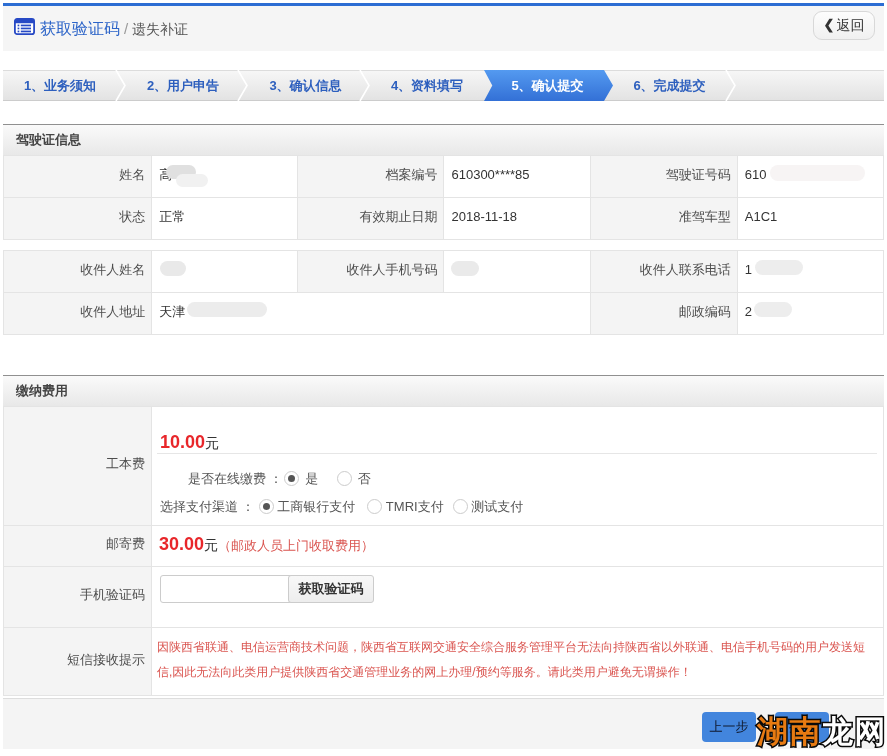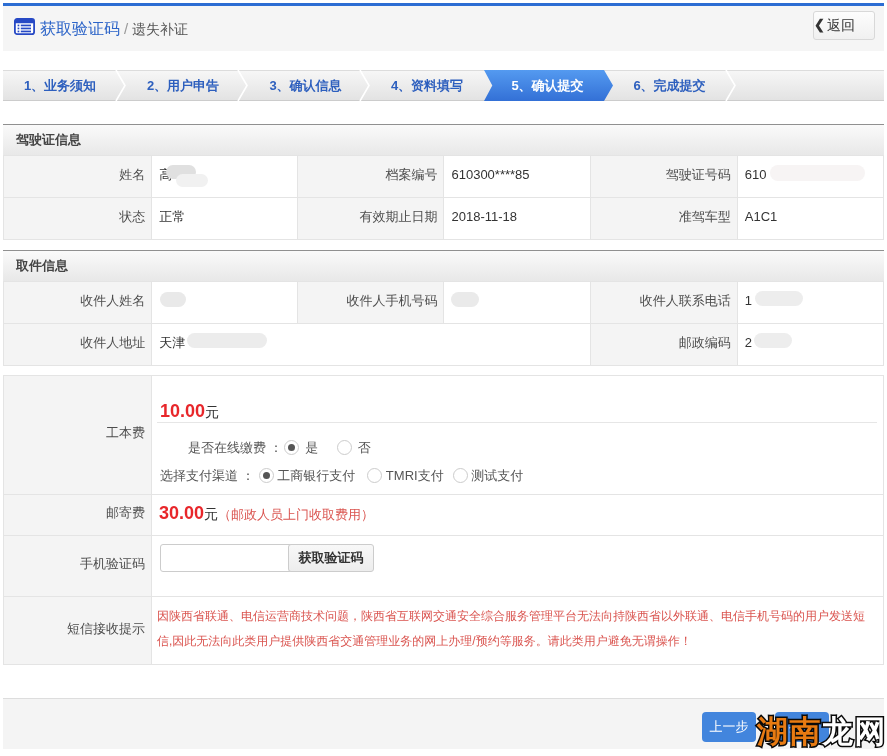--- a/index.html
+++ b/index.html
@@ -4,36 +4,36 @@
 <style>
 * { margin:0; padding:0; box-sizing:border-box; }
 html,body { width:887px; height:756px; background:#fff; font-family:"Liberation Sans",sans-serif; overflow:hidden; }
 .wrap { position:absolute; left:3px; top:3px; width:881px; }
 .topline { height:3px; background:#2c6dd3; }
 .pagehead { height:45px; background:#f5f5f5; position:relative; }
 .ph-icon { position:absolute; left:11px; top:12px; }
 .ph-t1 { position:absolute; left:37px; top:13px; font-size:16px; color:#2c64c8; }
 .ph-sep { position:absolute; left:121px; top:14px; font-size:15px; color:#999; }
 .ph-t2 { position:absolute; left:129px; top:15px; font-size:14px; color:#555; }
-.backbtn { position:absolute; right:9px; top:5px; width:62px; height:29px; background:linear-gradient(#fdfdfd,#f0f0f0); border:1px solid #d8d8d8; border-radius:3px; text-align:left; line-height:27px; font-size:14px; color:#333; }
+.backbtn { position:absolute; right:9px; top:5px; width:62px; height:29px; background:linear-gradient(#fdfdfd,#f0f0f0); border:1px solid #d8d8d8; border-radius:9px; text-align:center; line-height:27px; font-size:14px; color:#333; }
 .backbtn .chev { font-weight:bold; font-size:13px; margin-right:2px; position:relative; top:-1px; }
 .steps { position:absolute; left:0; top:67px; width:881px; height:31px; }
 .sec1 { position:absolute; left:0; width:881px; }
 .sechead { height:31px; border-top:1px solid #909090; background:linear-gradient(#fafafa,#e8e8e8); font-size:13px; font-weight:bold; color:#444; line-height:30px; padding-left:13px; }
 table.grid { width:881px; border-collapse:collapse; table-layout:fixed; }
 table.grid td { border:1px solid #e4e4e4; height:41px; font-size:13px; padding:0 6px 4px 7px; }
 table.grid tr { height:42px; }
 td.lbl { background:#f4f4f4; color:#4d4d4d; font-weight:500; text-align:right; }
 td.val { background:#fff; color:#333; text-align:left; position:relative; }
 .blob { position:absolute; border-radius:8px; }
 .redtxt { color:#da544f; }
 .price { color:#e8262a; font-weight:bold; font-size:18px; }
 .yuan { color:#333; font-size:14px; font-weight:normal; }
 .footer { position:absolute; left:0; top:695px; width:881px; height:51px; background:#f4f4f4; border-top:1px solid #ddd; }
-.fbtn { position:absolute; top:13px; width:54px; height:30px; background:#4285dd; color:#ffffff; font-size:13px; text-align:center; line-height:30px; border-radius:4px; }
+.fbtn { position:absolute; top:13px; width:54px; height:30px; background:#4285dd; color:#0f172a; font-size:13px; text-align:center; line-height:30px; border-radius:4px; }
 .wm { position:absolute; left:757px; top:711px; font-size:31px; font-weight:bold; white-space:nowrap;
   -webkit-text-stroke:3px #0a0a0a; paint-order:stroke fill; letter-spacing:1.5px; }
 .wm .o { color:#e87b12; }
 .wm .w { color:#fff; }
 input.code { position:absolute; left:8px; top:8px; width:138px; height:28px; border:1px solid #ccc; border-radius:3px; }
 .getcode { position:absolute; left:136px; top:8px; width:86px; height:28px; background:linear-gradient(#f8f8f8,#ededed); border:1px solid #ccc; border-radius:3px; font-size:13px; color:#333; font-weight:bold; text-align:center; line-height:26px; }
 .radio { display:inline-block; width:15px; height:15px; border:1px solid #ccc; border-radius:50%; background:#fff; vertical-align:-3px; position:relative; }
 .radio.sel::after { content:""; position:absolute; left:3px; top:3px; width:7px; height:7px; border-radius:50%; background:#555; }
 </style>
 </head>
@@ -106,21 +106,20 @@
         <td class="lbl">有效期止日期</td>
         <td class="val">2018-11-18</td>
         <td class="lbl">准驾车型</td>
         <td class="val">A1C1</td>
       </tr>
     </tbody>
       </table>
   </div>
 
   <div class="sec1" style="top:247px;">
-    <div class="sechead">取件信息</div>
     <table class="grid">
       <tbody>
           <tr>
         <td class="lbl" style="width:148px;">收件人姓名</td>
         <td class="val" style="width:146px;">
               <span class="blob" style="left:8px;top:10px;width:26px;height:15px;background:#e9e9e9;"></span>
             </td>
         <td class="lbl" style="width:146px;">收件人手机号码</td>
         <td class="val" style="width:146px;">
               <span class="blob" style="left:7px;top:10px;width:28px;height:15px;background:#eaeaea;"></span>
@@ -132,20 +131,21 @@
         <td class="lbl">收件人地址</td>
         <td class="val" colspan="3">天津<span class="blob" style="left:35px;top:9px;width:80px;height:15px;background:#ececec;"></span></td>
         <td class="lbl">邮政编码</td>
         <td class="val">2<span class="blob" style="left:16px;top:9px;width:38px;height:15px;background:#ededed;"></span></td>
       </tr>
     </tbody>
       </table>
   </div>
 
   <div class="sec1" style="top:372px;">
+    <div class="sechead">缴纳费用</div>
     <table class="grid">
       <tbody>
           <tr style="height:119px;">
         <td class="lbl" style="width:148px;">工本费</td>
         <td class="val" colspan="5" style="padding:0; vertical-align:top;">
           <div style="position:absolute; left:8px; top:25px;"><span class="price">10.00</span><span class="yuan">元</span></div>
           <div style="position:absolute; left:5px; right:6px; top:46px; border-top:1px solid #e6e6e6;"></div>
           <div style="position:absolute; left:8px; top:63px; color:#555;margin-left:28px;">是否在线缴费&nbsp;：<span class="radio sel" style="margin-left:1px; margin-right:3px;"></span>&nbsp;是<span class="radio" style="margin-left:19px; margin-right:2px;"></span>&nbsp;否</div>
           <div style="position:absolute; left:8px; top:91px; color:#555;">选择支付渠道&nbsp;：<span class="radio sel" style="margin-left:4px;"></span>&nbsp;工商银行支付<span class="radio" style="margin-left:12px;"></span>&nbsp;TMRI支付<span class="radio" style="margin-left:9px;"></span>&nbsp;测试支付</div>
         </td>

